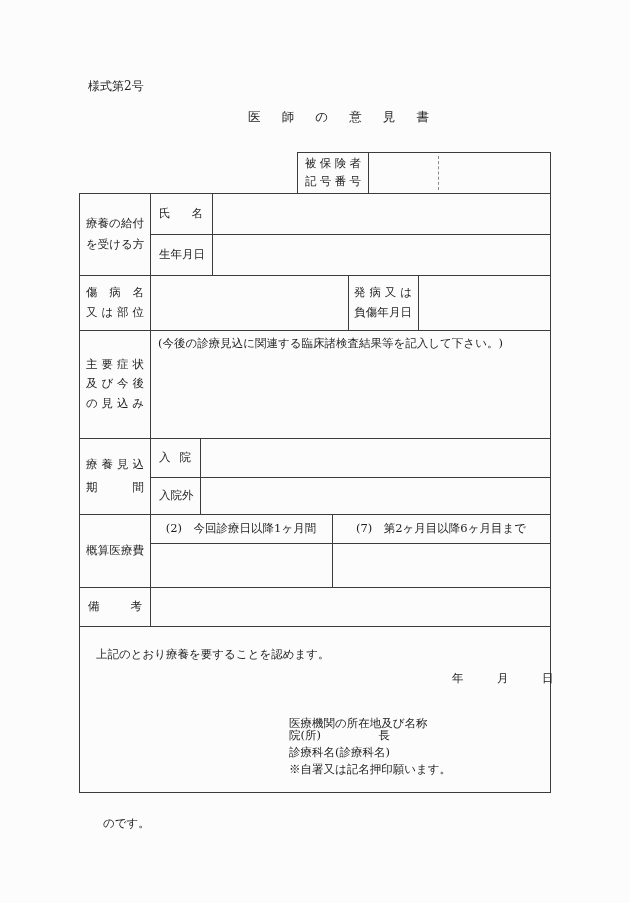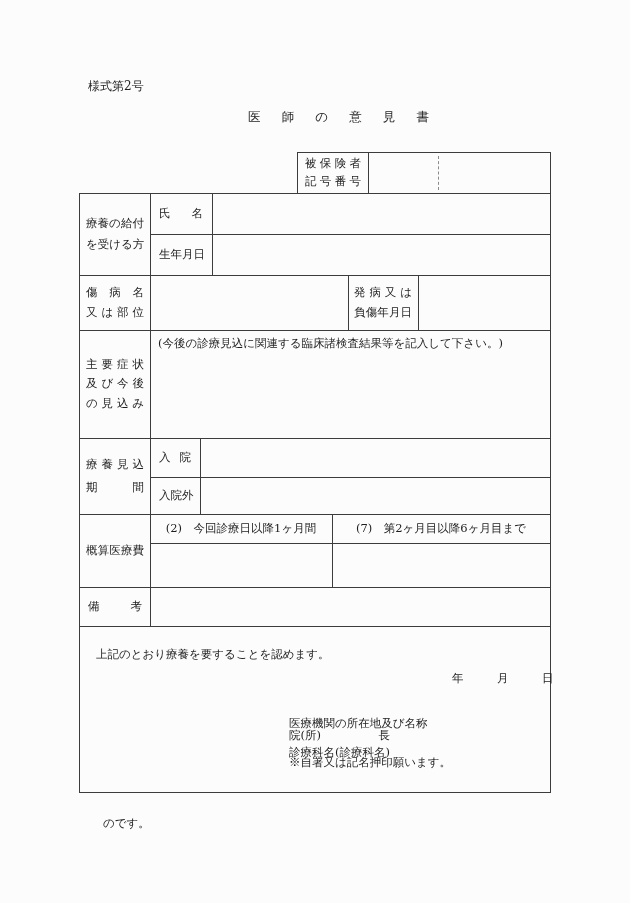--- a/index.html
+++ b/index.html
@@ -212,19 +212,19 @@
         </div>
     </div>
     <div class="fill" style="left:70px; top:393px; width:400px; height:39px;"></div>
 
     <div class="fill" style="left:0; top:432px; width:470px; height:166px;">
       <div class="txt" style="left:16px; top:21px;">上記のとおり療養を要することを認めます。</div>
       <div class="txt" style="left:372px; top:45px; letter-spacing:3.5px;">年　　月　　日</div>
       <div class="txt" style="left:209px; top:90px;">医療機関の所在地及び名称</div>
       <div class="txt" style="left:209px; top:102px;">院(所)　　　　　長</div>
       <div class="txt" style="left:209px; top:119px;">診療科名(診療科名)</div>
-      <div class="txt" style="left:209px; top:129px;">※自署又は記名押印願います。</div>
+      <div class="txt" style="left:209px; top:136px;">※自署又は記名押印願います。</div>
     </div>
   </div>
 
   <div class="txt" style="left:103px; top:816px;">のです。</div>
 
 </div>
 
 </body></html>

